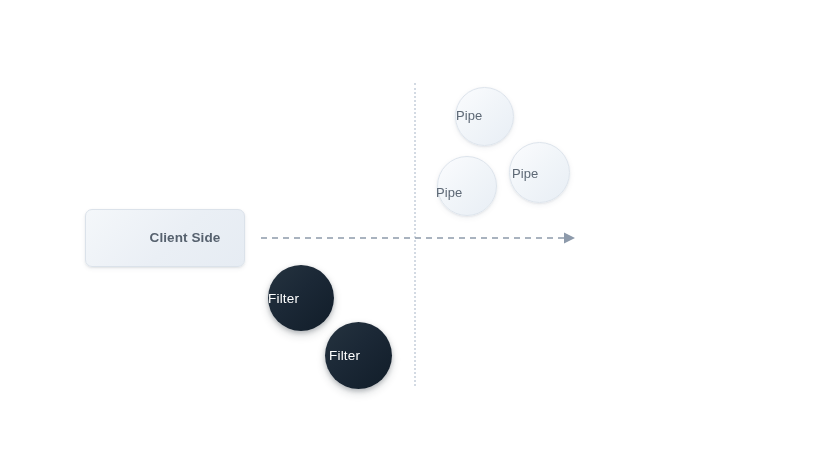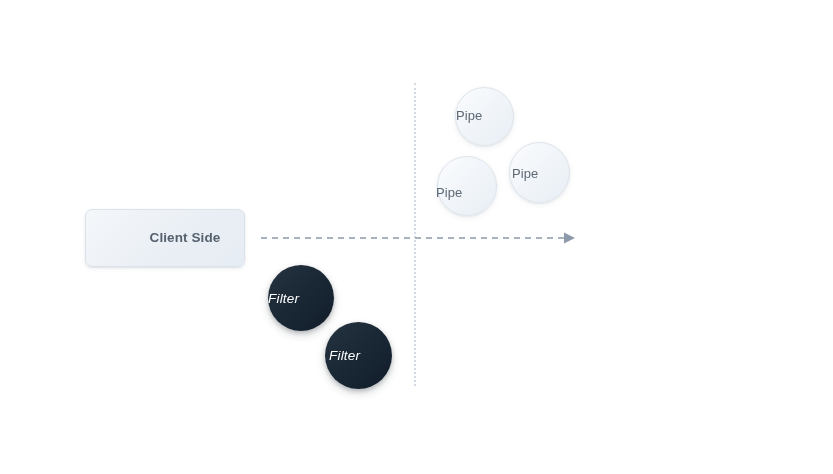--- a/index.html
+++ b/index.html
@@ -111,21 +111,20 @@
     border: none;
     background: linear-gradient(135deg, #25333f 0%, #1b2836 45%, #111d29 100%);
     box-shadow: 0 2px 4px rgba(16, 28, 40, 0.22),
                 0 4px 10px rgba(16, 28, 40, 0.16);
   }
   .circle-filter .circle-label {
     font-size: 13.5px;
     font-weight: 500;
     color: #ffffff;
     letter-spacing: 0.2px;
-    font-style: italic;
   }
 
   
   #pipe-top    { left: 455px; top: 87px;  width: 59px; height: 59px; }
   #pipe-right  { left: 509px; top: 142px; width: 61px; height: 61px; }
   #pipe-left   { left: 437px; top: 156px; width: 60px; height: 60px; }
 
   #pipe-top .circle-label    { transform: translate(0px, -1px); }
   #pipe-right .circle-label  { transform: translate(2px, 1px); }
   #pipe-left .circle-label   { transform: translate(-2px, 6px); }

